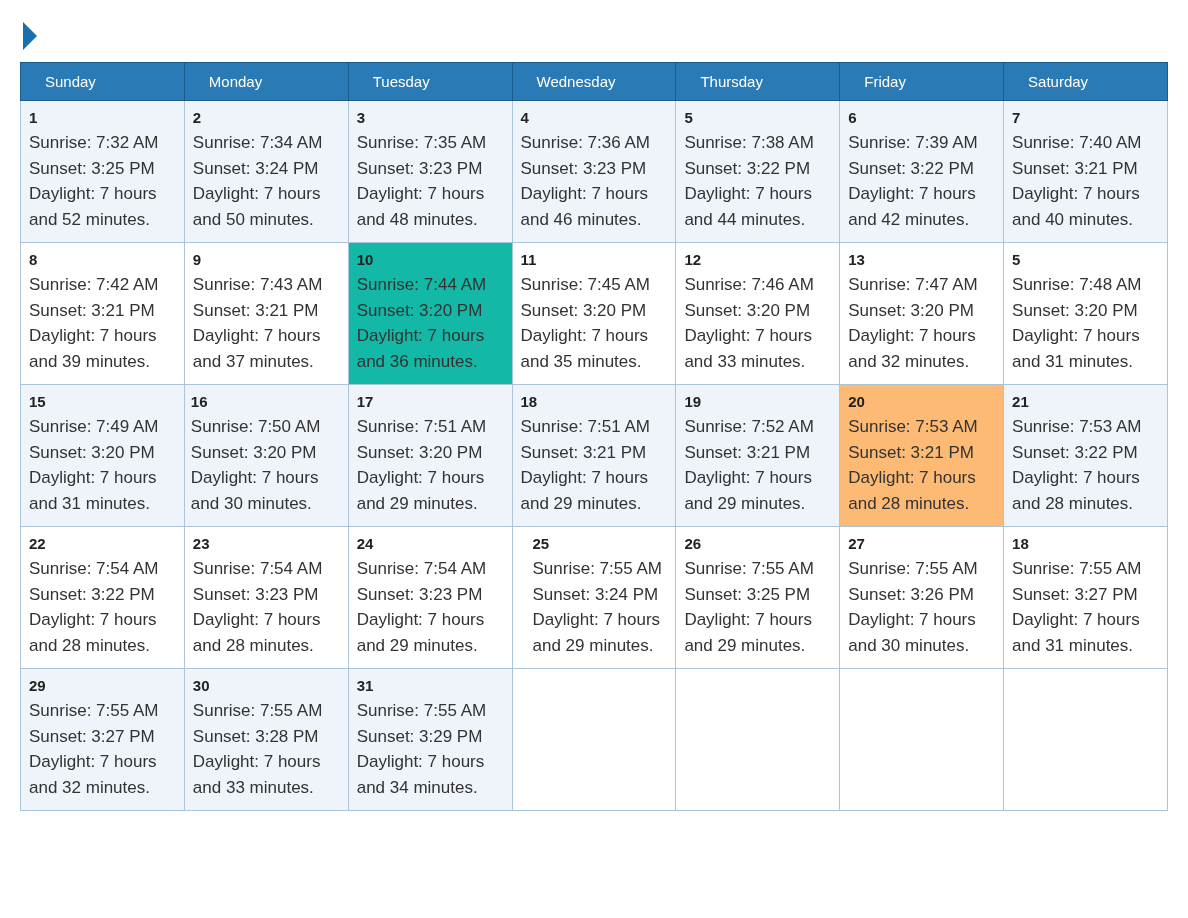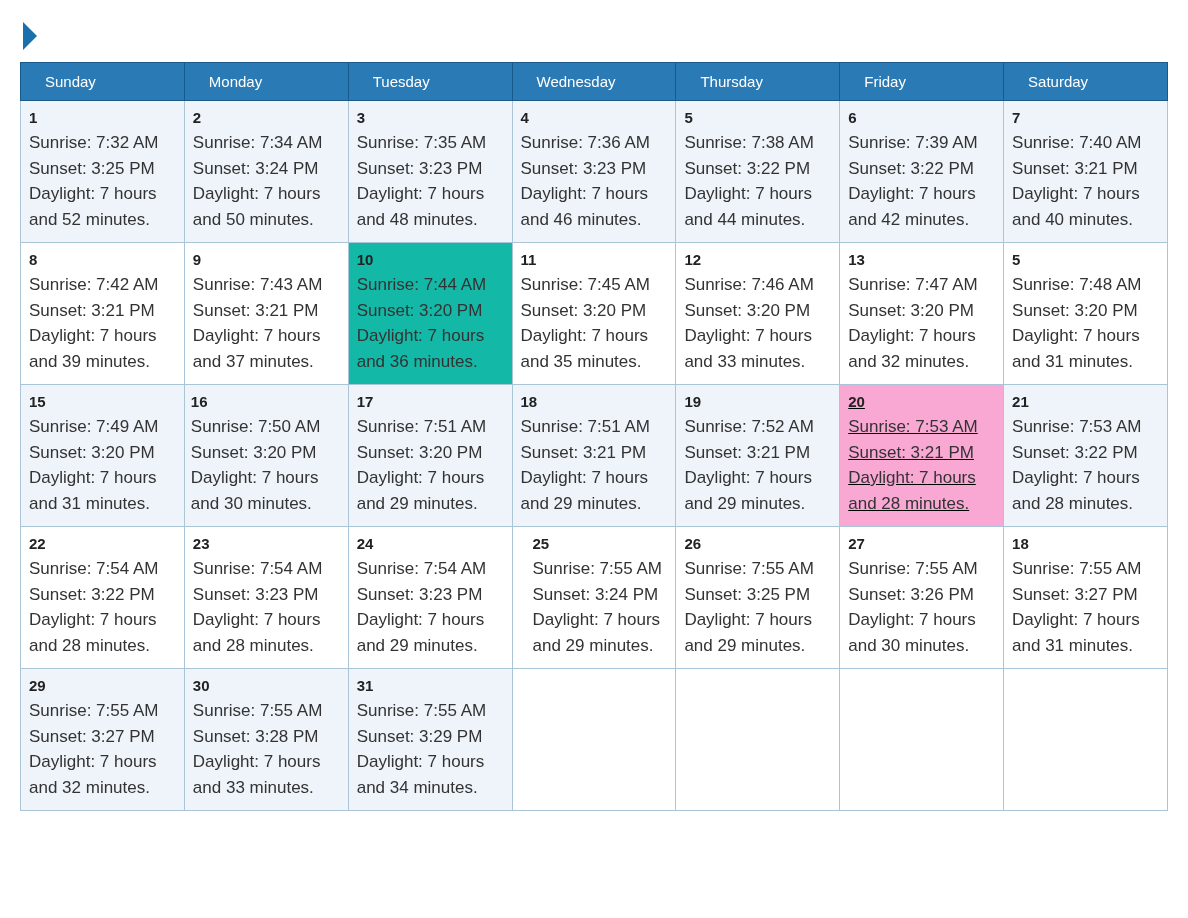--- a/index.html
+++ b/index.html
@@ -208,21 +208,21 @@
           <div class="day-info">Sunrise: 7:51 AM<br>Sunset: 3:20 PM<br>Daylight: 7 hours<br>and 29 minutes.</div>
         </td>
         <td style="background-color: rgb(238, 244, 250);">
           <span class="day-num">18</span>
           <div class="day-info">Sunrise: 7:51 AM<br>Sunset: 3:21 PM<br>Daylight: 7 hours<br>and 29 minutes.</div>
         </td>
         <td style="background-color: rgb(238, 244, 250);">
           <span class="day-num">19</span>
           <div class="day-info">Sunrise: 7:52 AM<br>Sunset: 3:21 PM<br>Daylight: 7 hours<br>and 29 minutes.</div>
         </td>
-        <td style="background-color: #f9a8d4; text-decoration: underline;">
+        <td style="background-color: #fdba74;">
           <span class="day-num">20</span>
           <div class="day-info">Sunrise: 7:53 AM<br>Sunset: 3:21 PM<br>Daylight: 7 hours<br>and 28 minutes.</div>
         </td>
         <td style="background-color: rgb(238, 244, 250);">
           <span class="day-num">21</span>
           <div class="day-info">Sunrise: 7:53 AM<br>Sunset: 3:22 PM<br>Daylight: 7 hours<br>and 28 minutes.</div>
         </td>
       </tr>
       <tr>
         <td style="background-color: rgb(255, 255, 255);">

